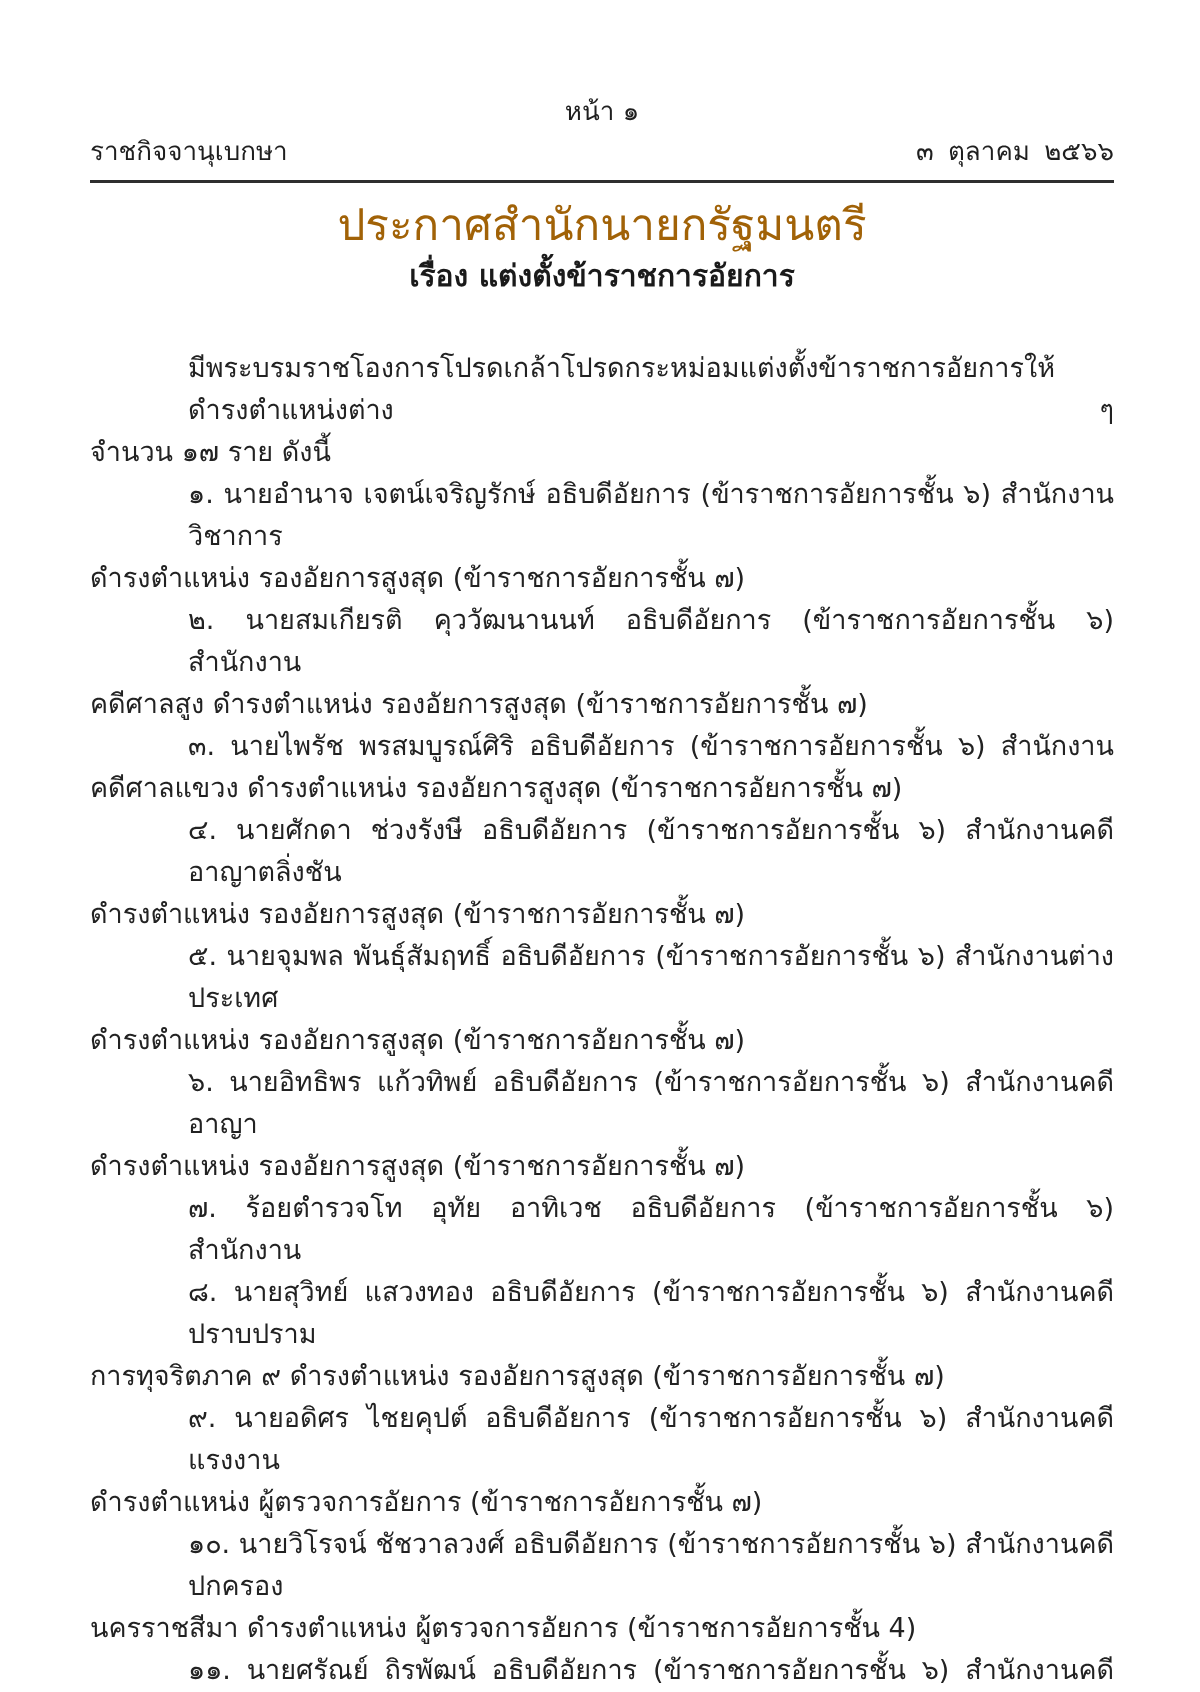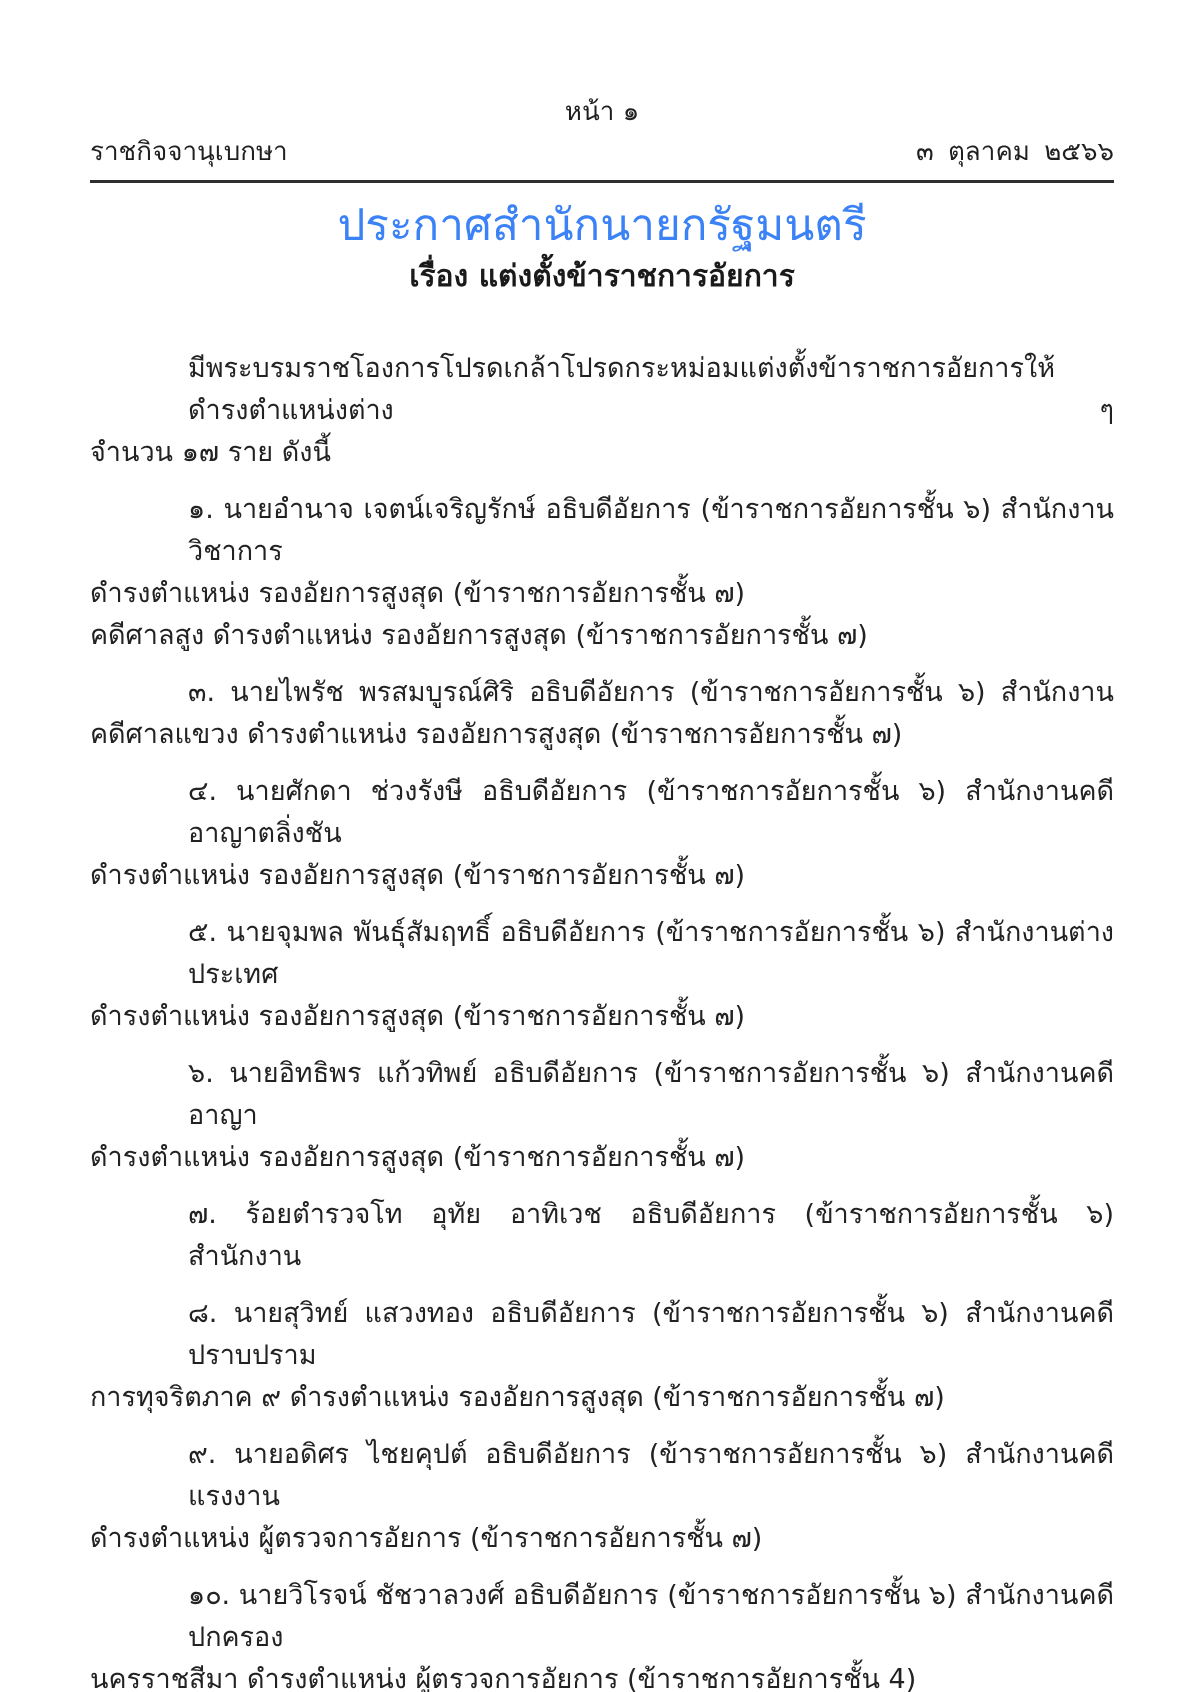--- a/index.html
+++ b/index.html
@@ -40,21 +40,21 @@
     height: 3px;
     background: #2e2e2e;
   }
   
   .doc-title {
     margin: 14px 0 0 0;
     text-align: center;
     font-size: 44px;
     line-height: 56px;
     font-weight: 500;
-    color: #3b82f6;
+    color: #a16207;
   }
   .doc-subject {
     margin: 2px 0 0 0;
     text-align: center;
     font-size: 30px;
     line-height: 42px;
     font-weight: 700;
     color: #1a1a1a;
   }
   
@@ -64,21 +64,20 @@
     color: #222222;
   }
   .line {
     line-height: 42px;
     min-height: 42px;
   }
   .line-first {
     padding-left: 98px;
     text-align: justify;
     text-align-last: justify;
-    margin-top: 15px;
   }
   .line-rest {
     text-align: left;
   }
 </style>
 </head>
 <body>
 
 <div class="page">
 
@@ -99,20 +98,21 @@
     <div class="paragraph">
       <div class="line line-first">มีพระบรมราชโองการโปรดเกล้าโปรดกระหม่อมแต่งตั้งข้าราชการอัยการให้ดำรงตำแหน่งต่าง ๆ</div>
       <div class="line line-rest">จำนวน ๑๗ ราย ดังนี้</div>
     </div>
 
     <div class="paragraph">
       <div class="line line-first">๑. นายอำนาจ เจตน์เจริญรักษ์ อธิบดีอัยการ (ข้าราชการอัยการชั้น ๖) สำนักงานวิชาการ</div>
       <div class="line line-rest">ดำรงตำแหน่ง รองอัยการสูงสุด (ข้าราชการอัยการชั้น ๗)</div>
     </div>
     <div class="paragraph">
+      <div class="line line-first">๒. นายสมเกียรติ คุววัฒนานนท์ อธิบดีอัยการ (ข้าราชการอัยการชั้น ๖) สำนักงาน</div>
       <div class="line line-rest">คดีศาลสูง ดำรงตำแหน่ง รองอัยการสูงสุด (ข้าราชการอัยการชั้น ๗)</div>
     </div>
     <div class="paragraph">
       <div class="line line-first">๓. นายไพรัช พรสมบูรณ์ศิริ อธิบดีอัยการ (ข้าราชการอัยการชั้น ๖) สำนักงาน</div>
       <div class="line line-rest">คดีศาลแขวง ดำรงตำแหน่ง รองอัยการสูงสุด (ข้าราชการอัยการชั้น ๗)</div>
     </div>
     <div class="paragraph">
       <div class="line line-first">๔. นายศักดา ช่วงรังษี อธิบดีอัยการ (ข้าราชการอัยการชั้น ๖) สำนักงานคดีอาญาตลิ่งชัน</div>
       <div class="line line-rest">ดำรงตำแหน่ง รองอัยการสูงสุด (ข้าราชการอัยการชั้น ๗)</div>
     </div>

